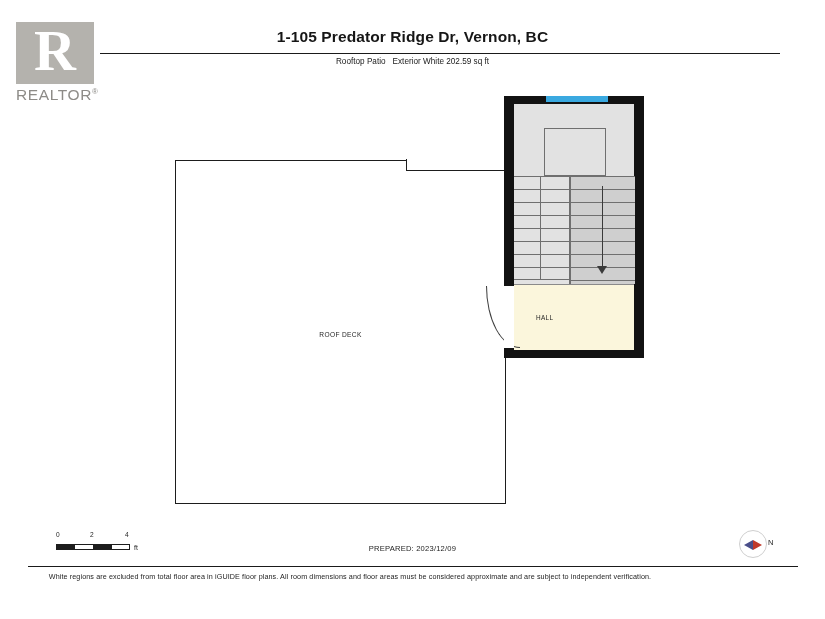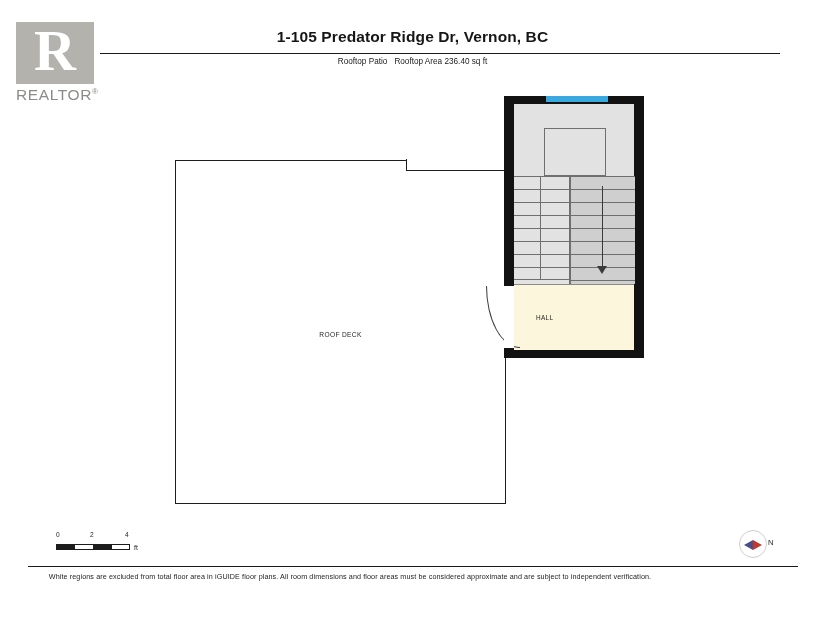--- a/index.html
+++ b/index.html
@@ -479,21 +479,21 @@
       <div class="realtor-r">R</div>
     </div>
     <div class="realtor-word"><span>REALTOR</span><sup>®</sup></div>
   </div>
 
   <div class="title">1-105 Predator Ridge Dr, Vernon, BC</div>
   <div class="title-rule"></div>
 
   <div class="areas">
     <div class="row1">
-      <span class="lbl">Rooftop Patio</span><span class="sp"></span><span>Rooftop Area</span> <span>236.40 sq ft</span>
+      <span class="lbl">Rooftop Patio</span><span class="sp"></span><span>Exterior White</span> <span>202.59 sq ft</span>
     </div>
   </div>
 
   <div class="plan">
 
     <div class="roof-deck"></div>
     <div class="roof-deck-notch"></div>
     <div class="roof-deck-notch-top"></div>
     <div class="label-roof-deck">ROOF DECK</div>
 
@@ -552,20 +552,21 @@
       <span style="left:0px">0</span>
       <span style="left:34px">2</span>
       <span style="left:69px">4</span>
     </div>
     <div class="scale-rect"></div>
     <div class="scale-fill-1"></div>
     <div class="scale-fill-2"></div>
     <div class="scale-unit">ft</div>
   </div>
 
+  <div class="prepared">PREPARED: 2023/12/09</div>
 
   <div class="compass">
     <div class="compass-circle"></div>
     <div class="compass-needle-dark"></div>
     <div class="compass-needle-red"></div>
     <div class="compass-n">N</div>
   </div>
 
   <div class="footer-rule"></div>
   <div class="footer-text">White regions are excluded from total floor area in iGUIDE floor plans. All room dimensions and floor areas must be considered approximate and are subject to independent verification.</div>

